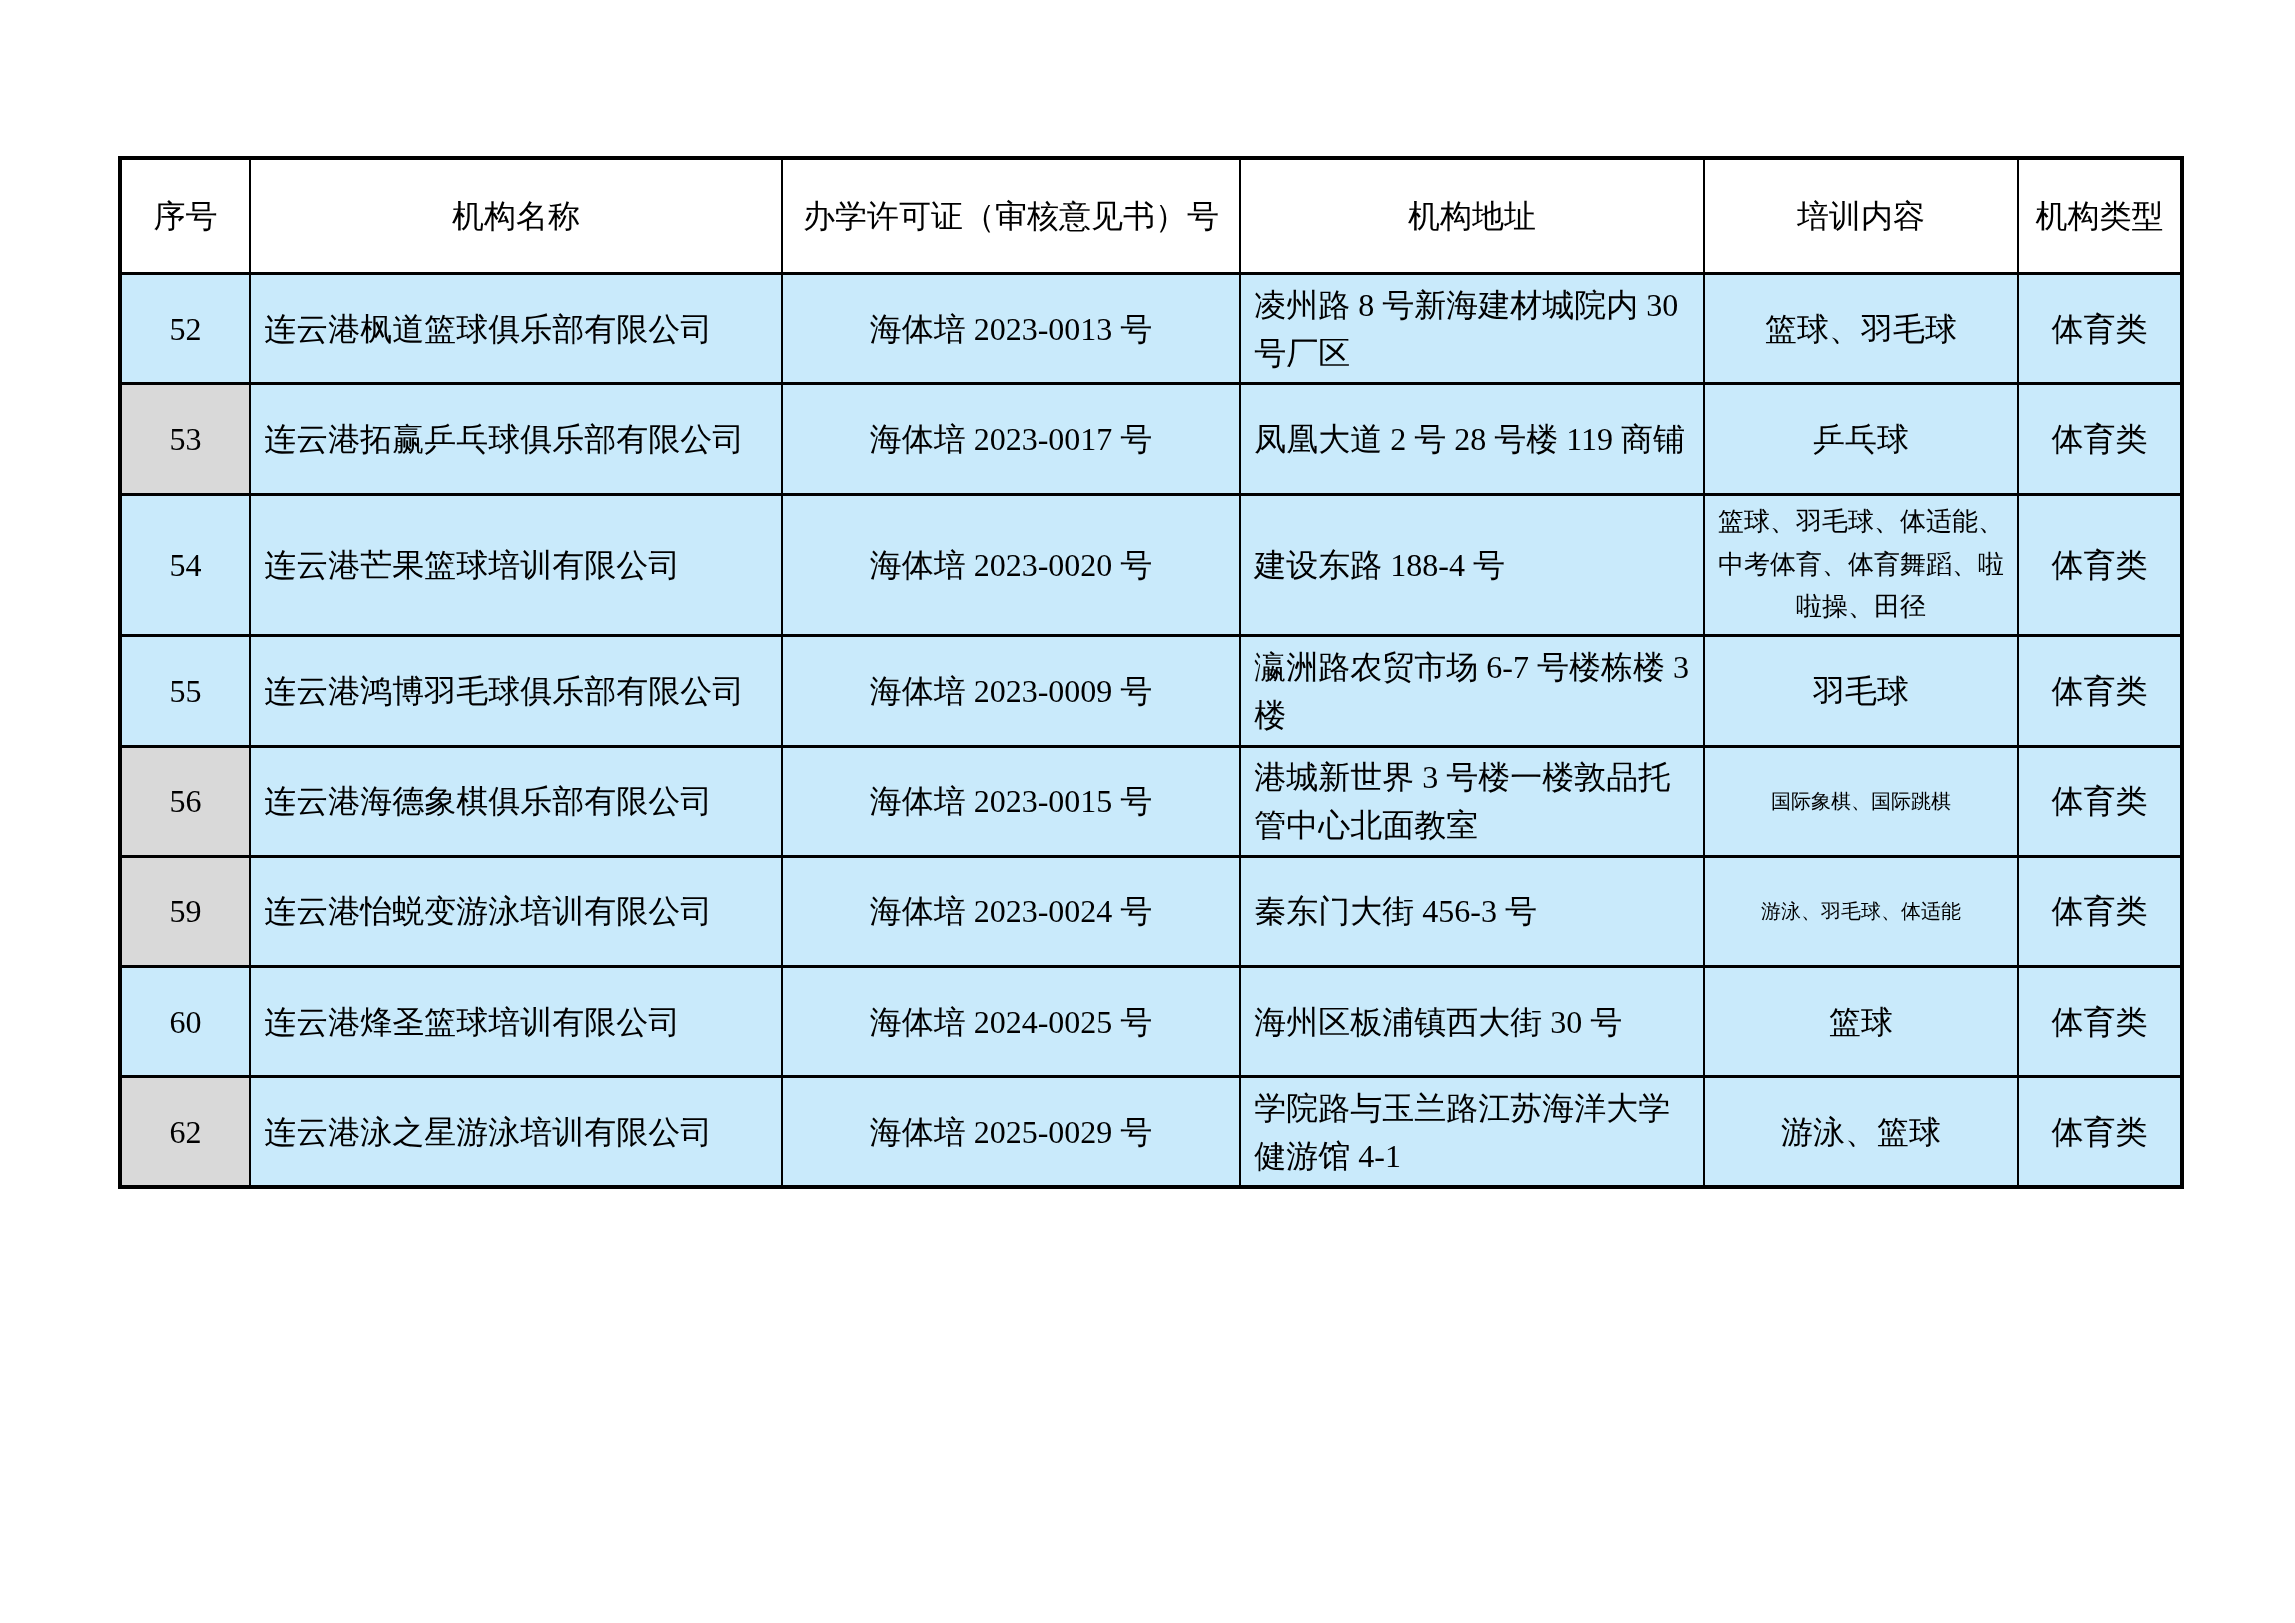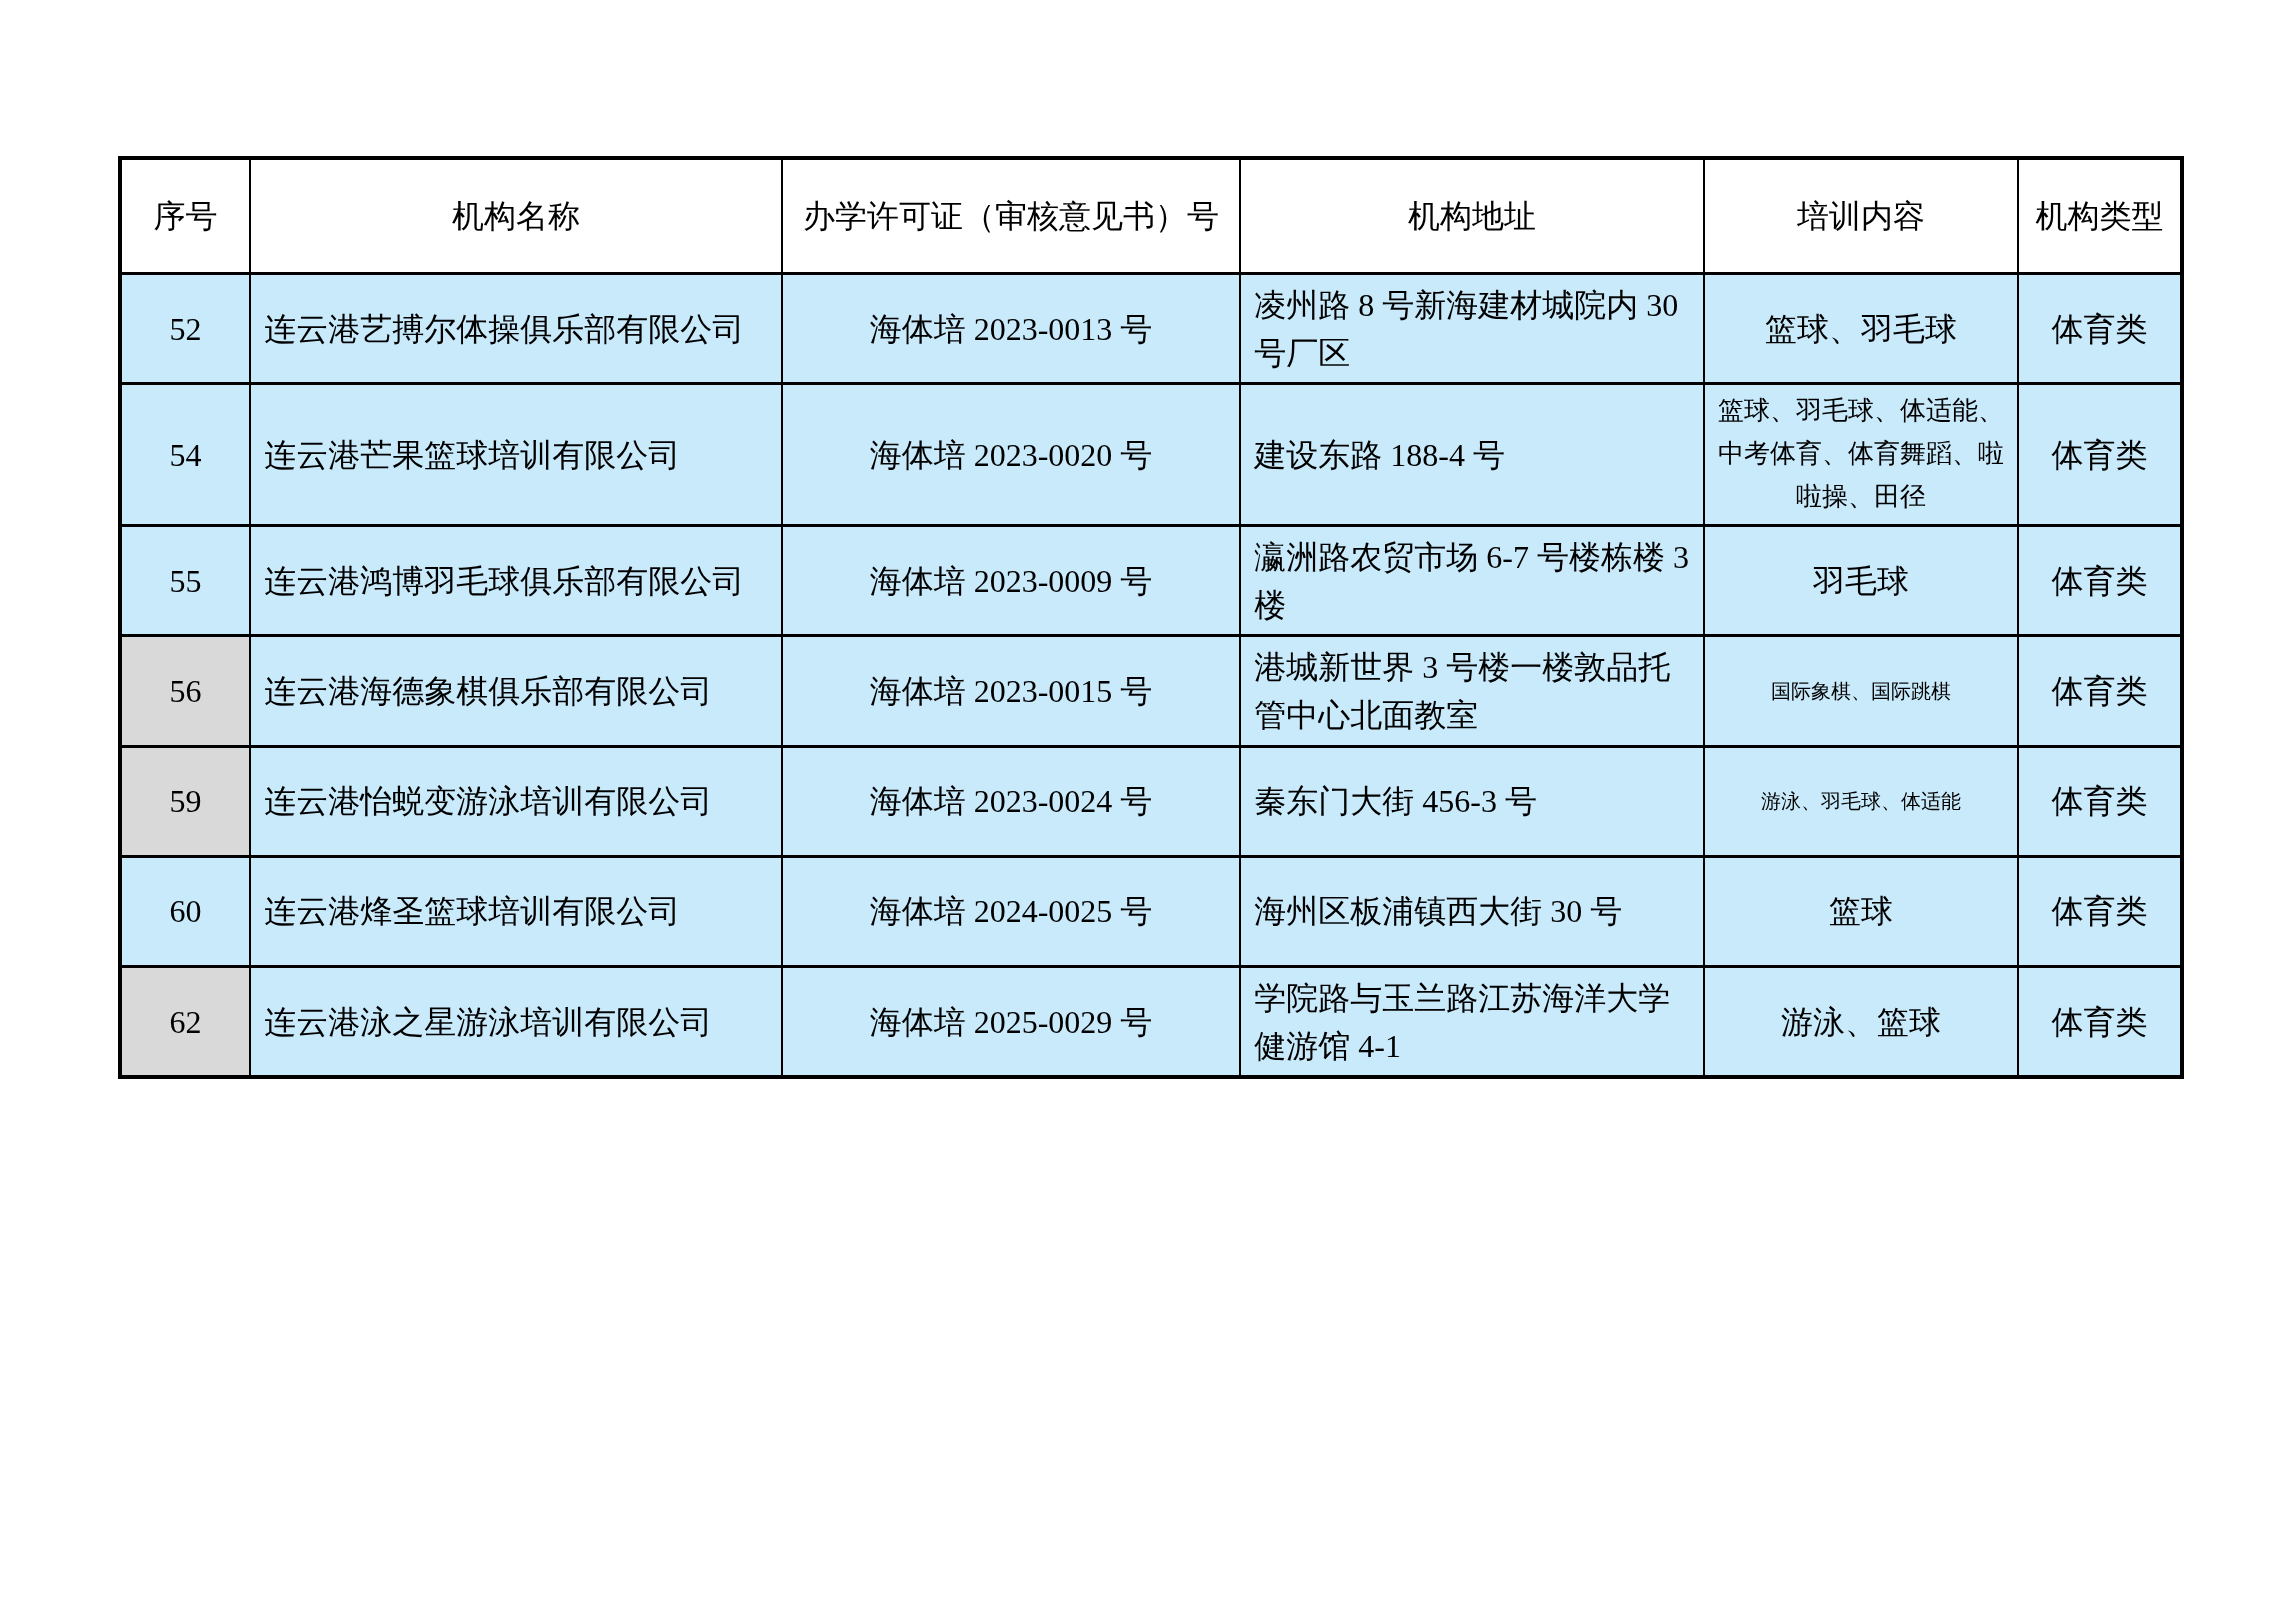--- a/index.html
+++ b/index.html
@@ -82,24 +82,32 @@
           <th>机构名称</th>
           <th>办学许可证（审核意见书）号</th>
           <th>机构地址</th>
           <th>培训内容</th>
           <th>机构类型</th>
         </tr>
     </thead>
     <tbody>
         <tr>
           <td>52</td>
-          <td class="left">连云港艺搏尔体操俱乐部有限公司</td>
+          <td class="left">连云港枫道篮球俱乐部有限公司</td>
           <td>海体培 2023-0013 号</td>
           <td class="left">凌州路 8 号新海建材城院内 30 号厂区</td>
           <td>篮球、羽毛球</td>
+          <td>体育类</td>
+        </tr>
+        <tr>
+          <td class="shaded">53</td>
+          <td class="left">连云港拓赢乒乓球俱乐部有限公司</td>
+          <td>海体培 2023-0017 号</td>
+          <td class="left">凤凰大道 2 号 28 号楼 119 商铺</td>
+          <td>乒乓球</td>
           <td>体育类</td>
         </tr>
         <tr>
           <td>54</td>
           <td class="left">连云港芒果篮球培训有限公司</td>
           <td>海体培 2023-0020 号</td>
           <td class="left">建设东路 188-4 号</td>
           <td class="t-xsmall">篮球、羽毛球、体适能、中考体育、体育舞蹈、啦啦操、田径</td>
           <td>体育类</td>
         </tr>

